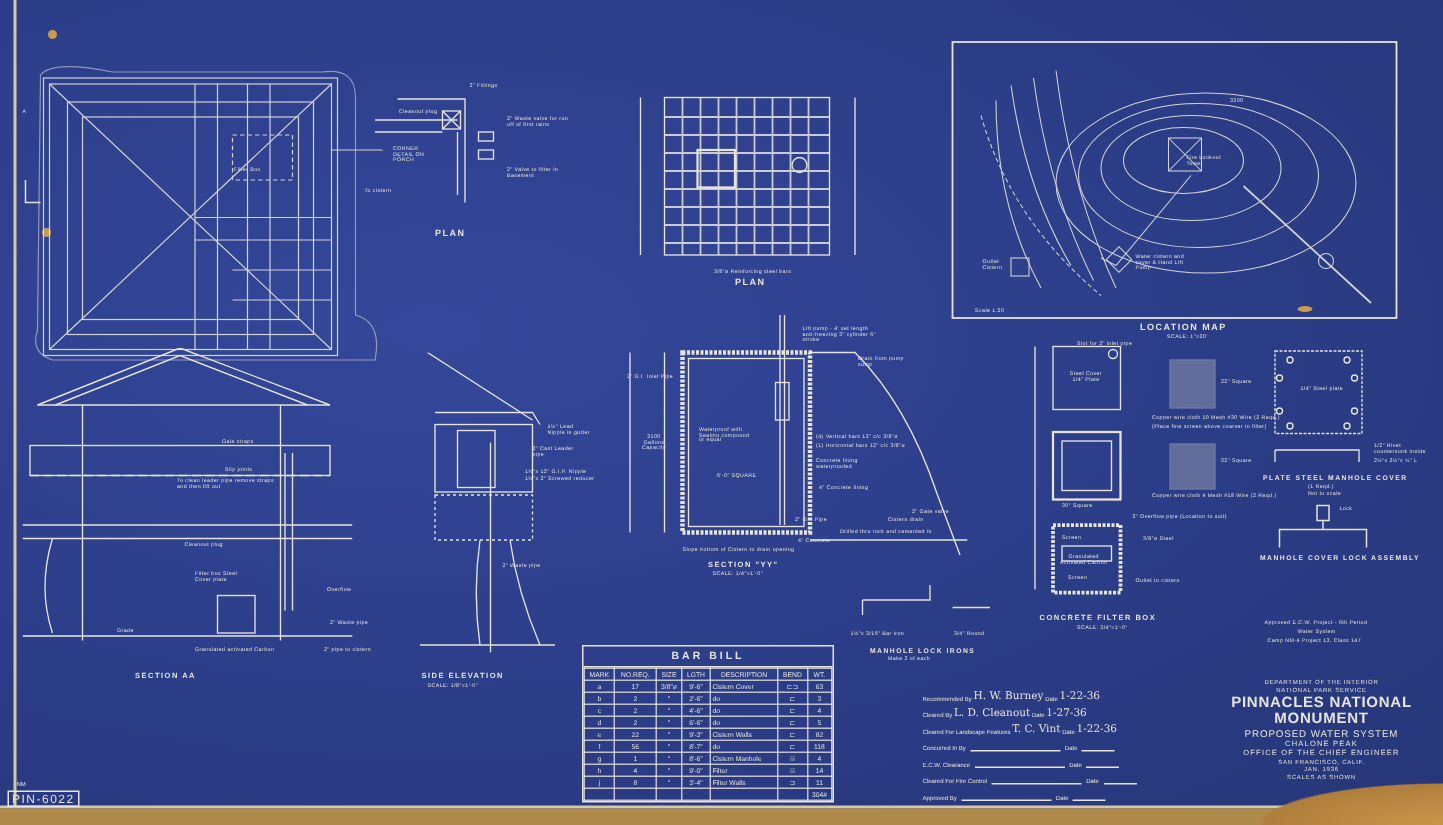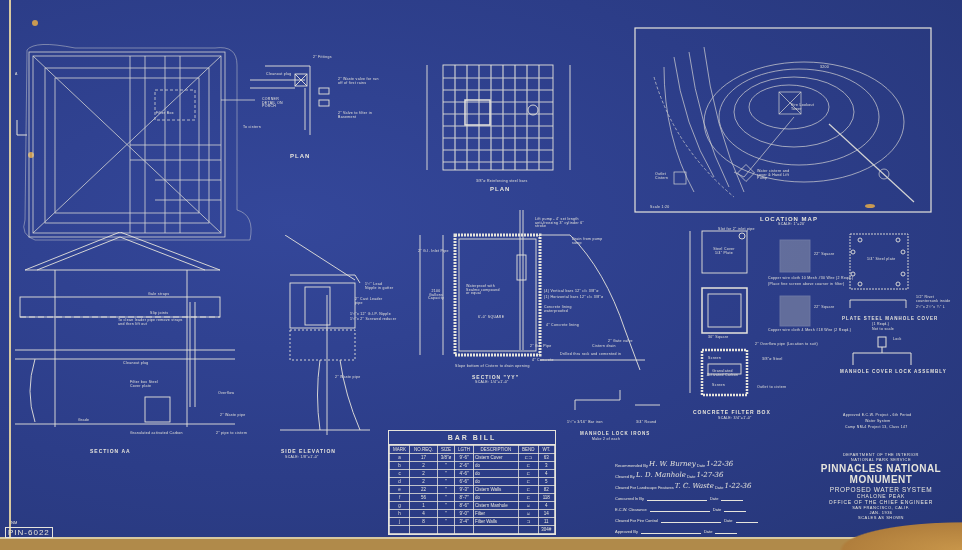--- a/index.html
+++ b/index.html
@@ -23,21 +23,21 @@
   .title-block{position:absolute;left:800px;top:452px;width:162px;text-align:center;color:#e6e4dc;}
   .title-block .d1{font-size:4px;letter-spacing:0.5px;}
   .title-block .d2{font-size:10px;font-weight:bold;letter-spacing:0.5px;margin:1px 0;}
   .title-block .d3{font-size:6.5px;letter-spacing:0.6px;}
   .title-block .d4{font-size:5px;letter-spacing:0.8px;}
   .title-block .d5{font-size:4px;letter-spacing:0.5px;}
   .approvals{position:absolute;left:615px;top:457px;color:#e6e4dc;font-size:4px;}
   .approvals .row{height:11px;display:flex;align-items:flex-end;}
   .approvals .line{display:inline-block;border-bottom:1px solid #e6e4dc;width:60px;margin:0 3px;}
   .approvals .dline{display:inline-block;border-bottom:1px solid #e6e4dc;width:22px;margin-left:3px;}
-  .approvals .sig{font-family:"DejaVu Serif",serif;font-style:italic;font-size:7px;}
+  .approvals .sig{font-family:"DejaVu Serif",serif;font-size:7px;}
   .sheetno{position:absolute;left:5px;top:527px;font-size:8px;color:#e6e4dc;border:1px solid #e6e4dc;padding:0 2px;letter-spacing:1px;}
 </style>
 </head>
 <body>
 
 <div class="sheet">
   <div class="border-left"></div>
   <div class="border-bottom"></div>
   <div class="torn"></div>
   <div class="torn2"></div>
@@ -416,22 +416,22 @@
             <td></td>
             <td></td>
             <td>304#</td>
           </tr>
     </tbody>
       </table>
   </div>
 
   <div class="approvals">
     <div class="row"><span>Recommended By</span>&nbsp;<span class="sig">H. W. Burney</span>&nbsp;<span>Date</span>&nbsp;<span class="sig">1-22-36</span></div>
-    <div class="row"><span>Cleared By</span>&nbsp;<span class="sig">L. D. Manhole</span>&nbsp;<span>Date</span>&nbsp;<span class="sig">1-27-36</span></div>
-    <div class="row"><span>Cleared For Landscape Features</span>&nbsp;<span class="sig">T. C. Waste</span>&nbsp;<span>Date</span>&nbsp;<span class="sig">1-22-36</span></div>
+    <div class="row"><span>Cleared By</span>&nbsp;<span class="sig">L. D. Cleanout</span>&nbsp;<span>Date</span>&nbsp;<span class="sig">1-27-36</span></div>
+    <div class="row"><span>Cleared For Landscape Features</span>&nbsp;<span class="sig">T. C. Vint</span>&nbsp;<span>Date</span>&nbsp;<span class="sig">1-22-36</span></div>
     <div class="row">
         <span>Concurred In By</span>
         <span class="line"></span>
         <span>Date</span>
         <span class="dline"></span>
       </div>
     <div class="row">
         <span>E.C.W. Clearance</span>
         <span class="line"></span>
         <span>Date</span>

